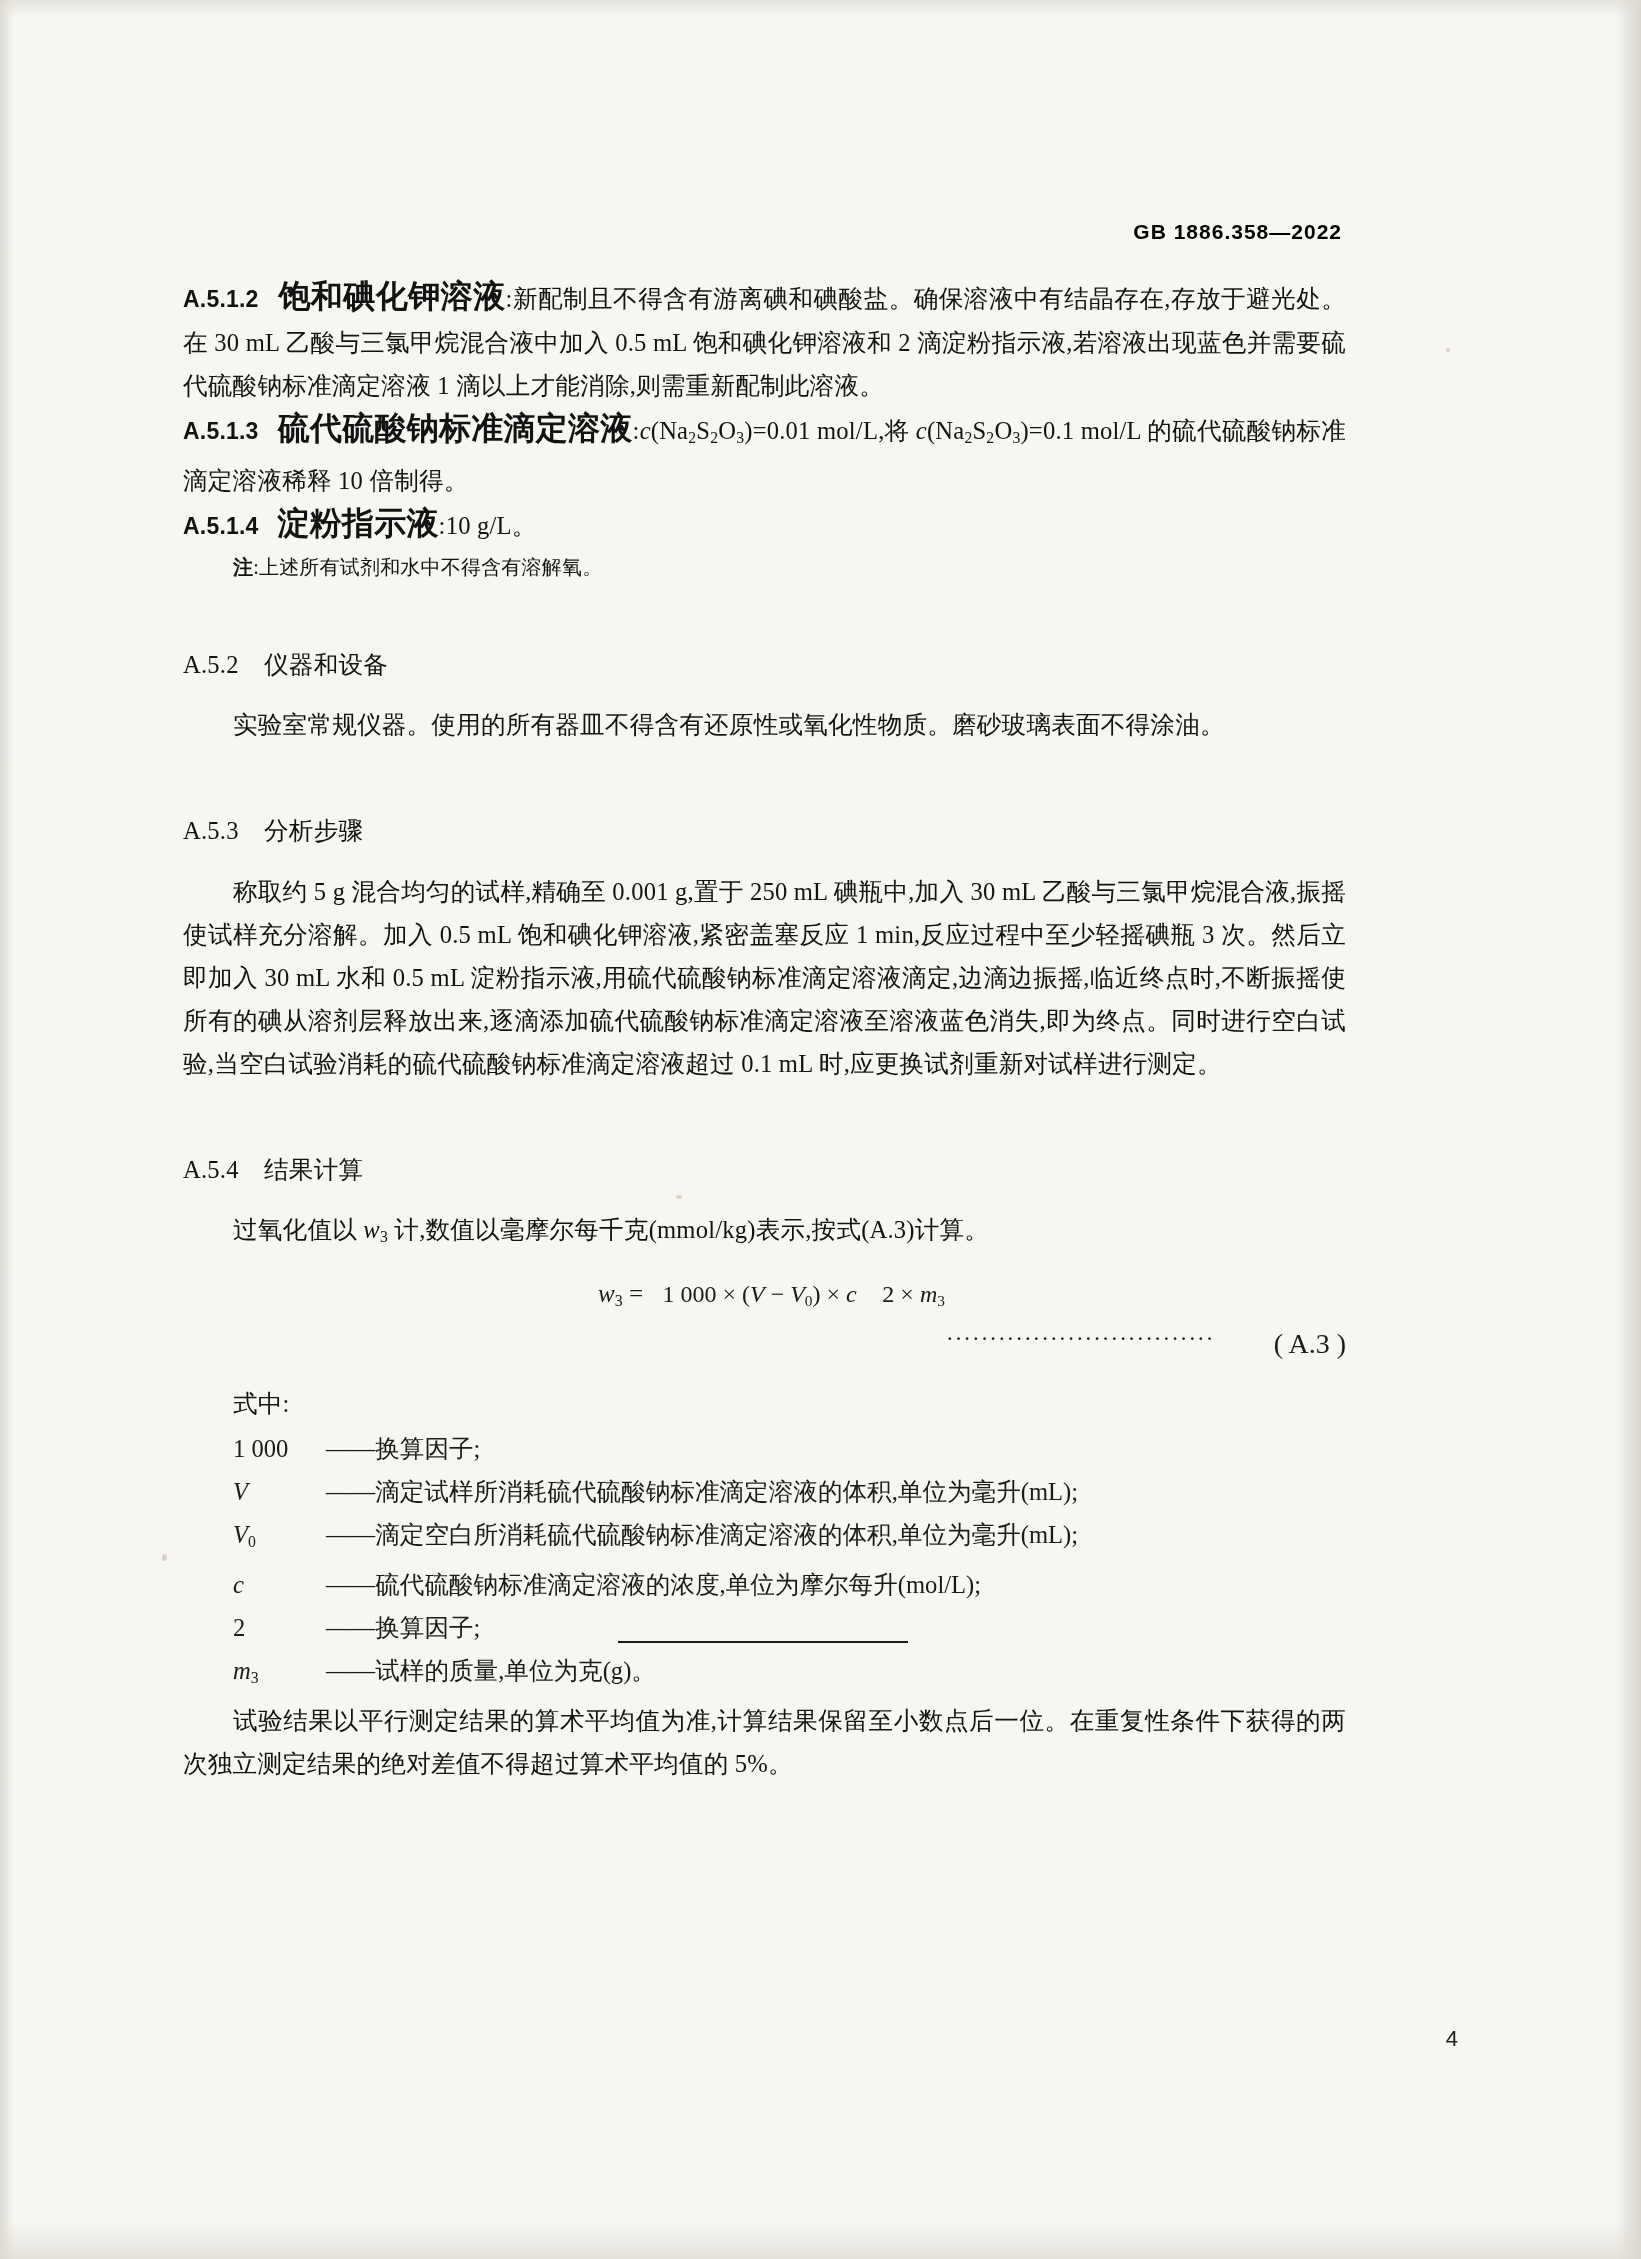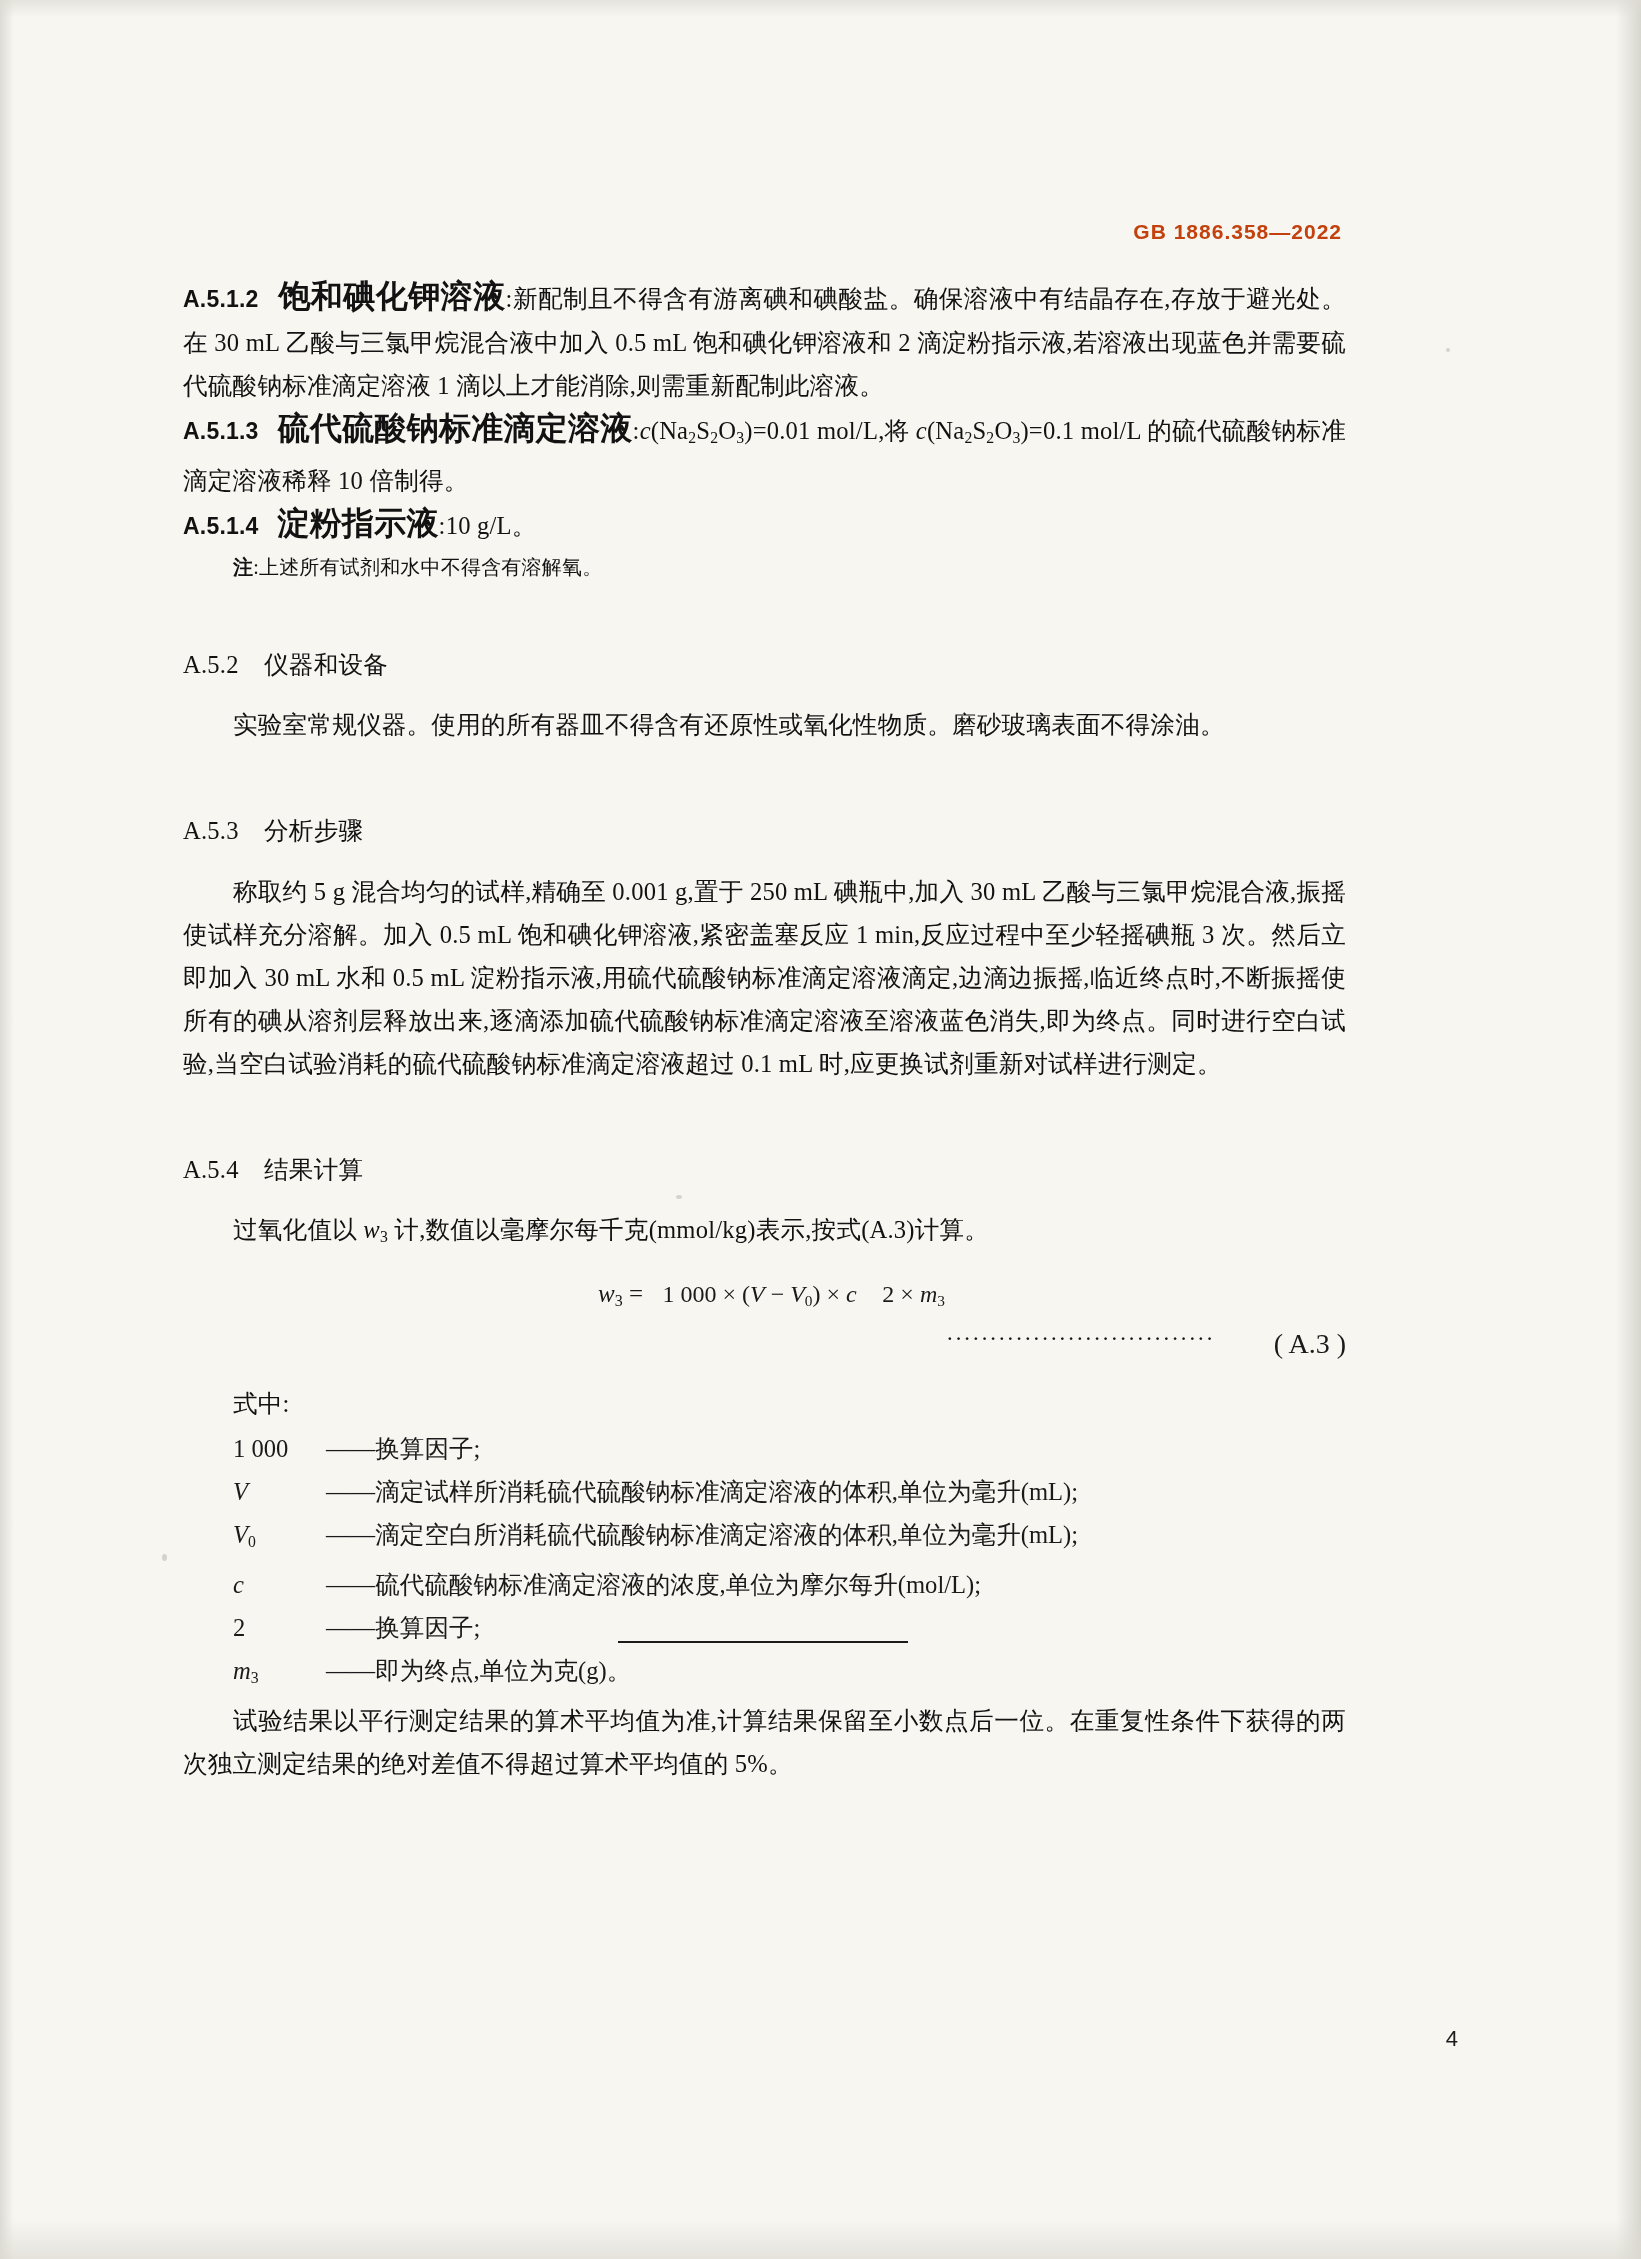--- a/index.html
+++ b/index.html
@@ -46,21 +46,21 @@
   }
 
   .header-std {
     position: absolute;
     right: 0;
     top: 220px;
     font-family: "Liberation Sans", sans-serif;
     font-weight: bold;
     font-size: 21px;
     letter-spacing: 1px;
-    color: #c2410c;
+    color: #000000;
   }
 
   .body-block {
     position: absolute;
     left: 0;
     top: 275px;
     width: 1163px;
   }
 
   p {
@@ -309,21 +309,21 @@
           <span>硫代硫酸钠标准滴定溶液的浓度,单位为摩尔每升(mol/L);</span>
         </div>
         <div class="defrow">
           <span class="defsym">2</span>
           <span class="defdash">——</span>
           <span>换算因子;</span>
         </div>
         <div class="defrow">
           <span class="defsym"><span class="it">m</span><sub>3</sub></span>
           <span class="defdash">——</span>
-          <span>即为终点,单位为克(g)。</span>
+          <span>试样的质量,单位为克(g)。</span>
         </div>
       </div>
 
       <p class="indent">试验结果以平行测定结果的算术平均值为准,计算结果保留至小数点后一位。在重复性条件下获得的两次独立测定结果的绝对差值不得超过算术平均值的 5%。</p>
 
     </div>
   </div>
 
   <div class="rule"></div>
 

